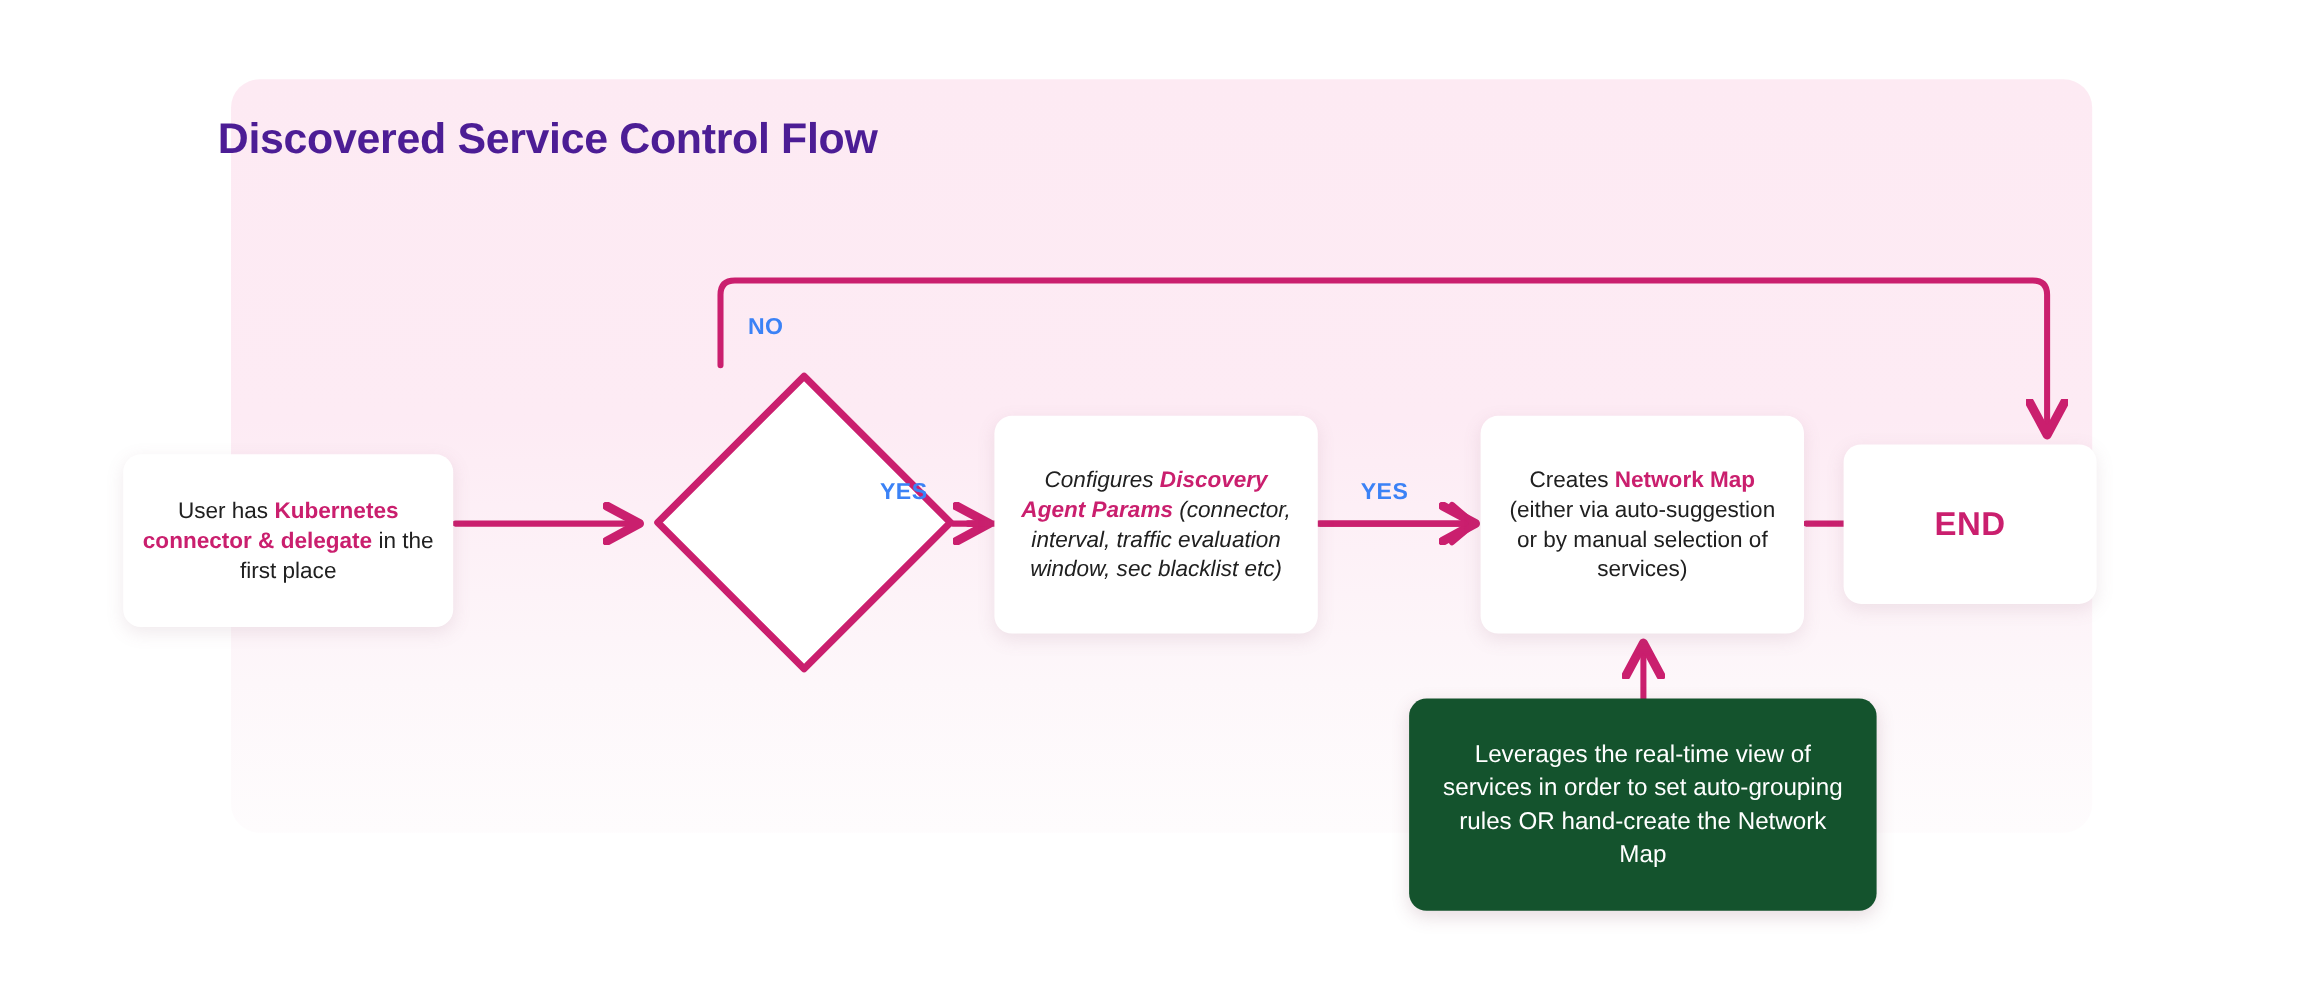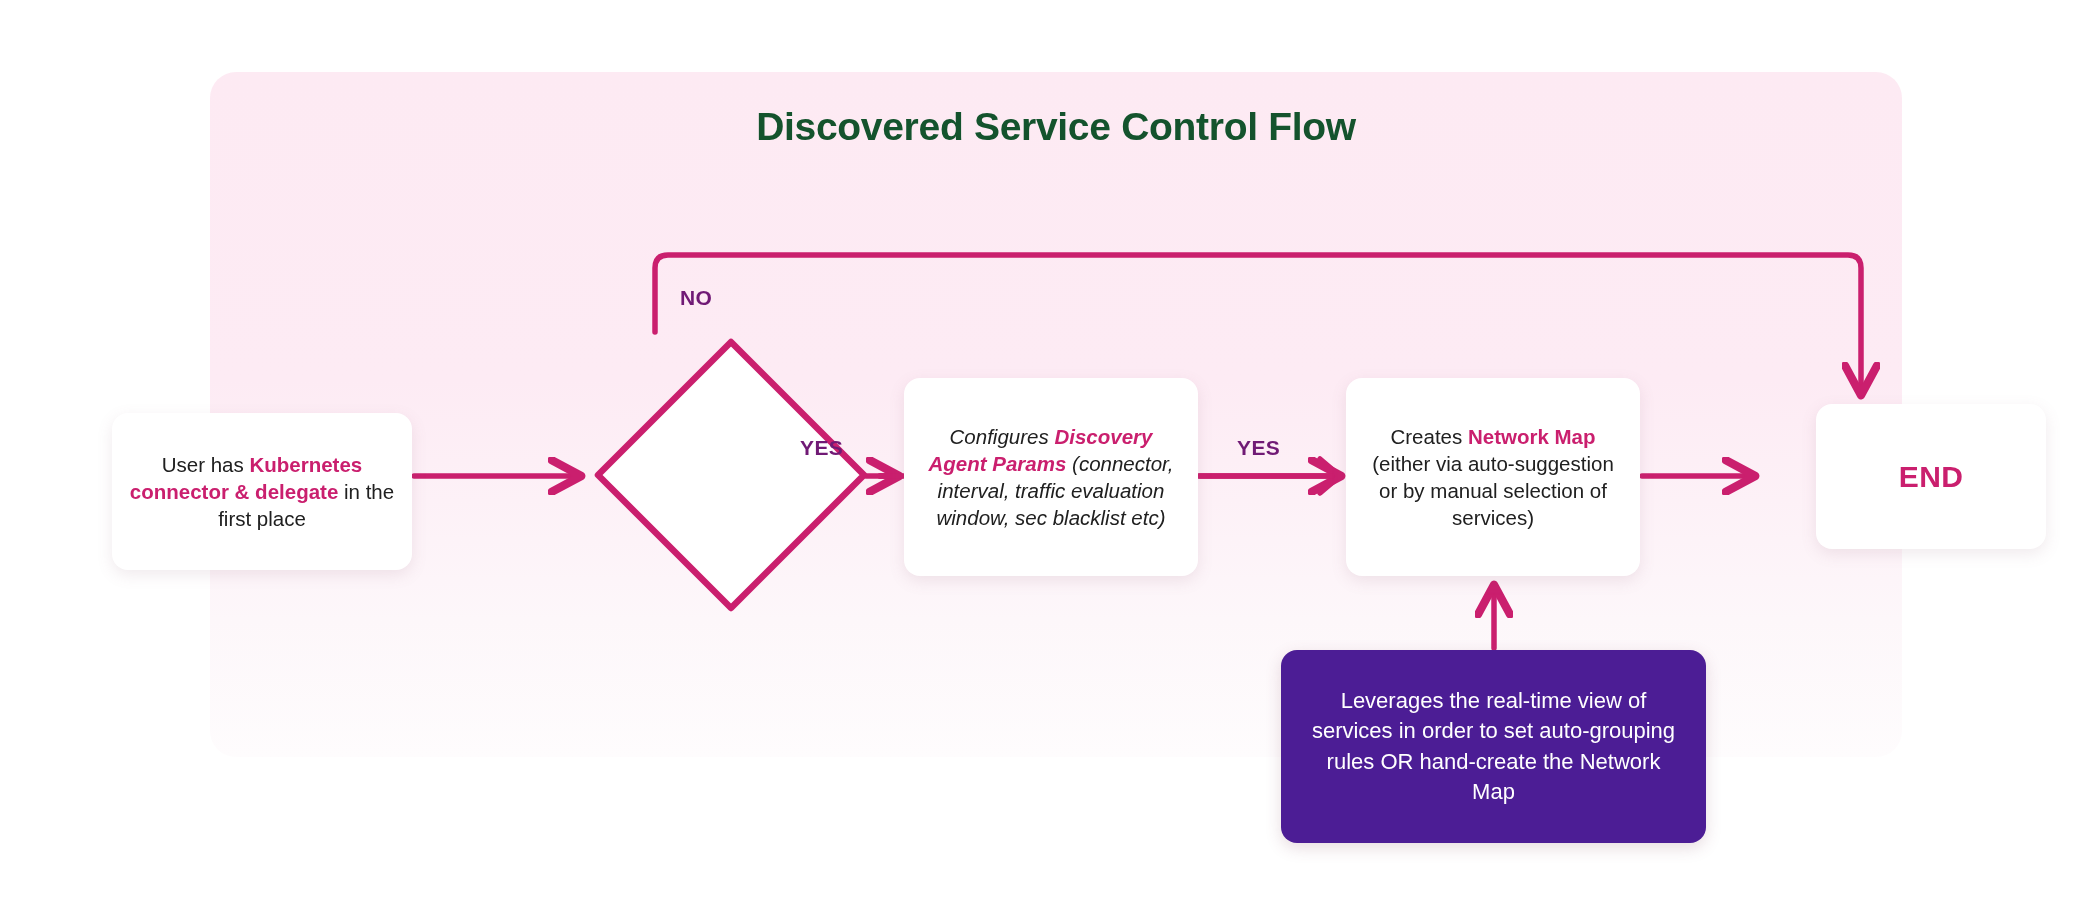--- a/index.html
+++ b/index.html
@@ -25,27 +25,26 @@
     top: 72px;
     width: 1692px;
     height: 685px;
     border-radius: 26px;
     background: linear-gradient(180deg, #fdeaf3 0%, #fdebf4 45%, #fdf7fa 80%, #fefcfd 100%);
   }
 
   
   #title {
     position: absolute;
-    left: 210px;
+    left: 198px;
     top: 105px;
     width: 1692px;
-    text-align: center;
     font-size: 39px;
     font-weight: bold;
-    color: #14532d;
+    color: #4c1d95;
     letter-spacing: -0.3px;
   }
 
   
   #wires {
     position: absolute;
     left: 0; top: 0;
     width: 2096px;
     height: 903px;
     pointer-events: none;
@@ -68,21 +67,21 @@
     padding: 10px 16px;
   }
   .node .hl {
     color: #CA1F6E;
     font-weight: bold;
   }
 
   #node-prereq { left: 112px; top: 413px; width: 300px; height: 157px; }
   #node-params { left: 904px; top: 378px; width: 294px; height: 198px; font-style: italic; }
   #node-netmap { left: 1346px; top: 378px; width: 294px; height: 198px; }
-  #node-end    { left: 1816px; top: 404px; width: 230px; height: 145px; text-align: center; }
+  #node-end    { left: 1676px; top: 404px; width: 230px; height: 145px; text-align: center; }
 
   #node-end .endtext {
     color: #CA1F6E;
     font-size: 30px;
     font-weight: bold;
     letter-spacing: 0.4px;
   }
 
   
   #node-decision {
@@ -111,41 +110,41 @@
   }
   #node-decision .hl {
     color: #CA1F6E;
     font-weight: bold;
   }
 
   
   #node-note {
     position: absolute;
     left: 1281px;
-    top: 650px;
+    top: 635px;
     width: 425px;
     height: 193px;
-    background: #4c1d95;
+    background: #14532d;
     border-radius: 16px;
     box-shadow: 0 5px 16px rgba(120, 60, 85, 0.18);
     display: flex;
     align-items: center;
     justify-content: center;
     box-sizing: border-box;
     padding: 10px 24px;
     text-align: center;
     color: #ffffff;
     font-size: 22px;
     line-height: 1.37;
   }
 
   
   .edge-label {
     position: absolute;
-    color: #701a75;
+    color: #3b82f6;
     font-weight: bold;
     font-size: 21px;
     letter-spacing: 0.4px;
   }
   #label-no   { left: 680px; top: 286px; }
   #label-yes1 { left: 800px; top: 436px; }
   #label-yes2 { left: 1237px; top: 436px; }
 </style>
 </head>
 <body>

